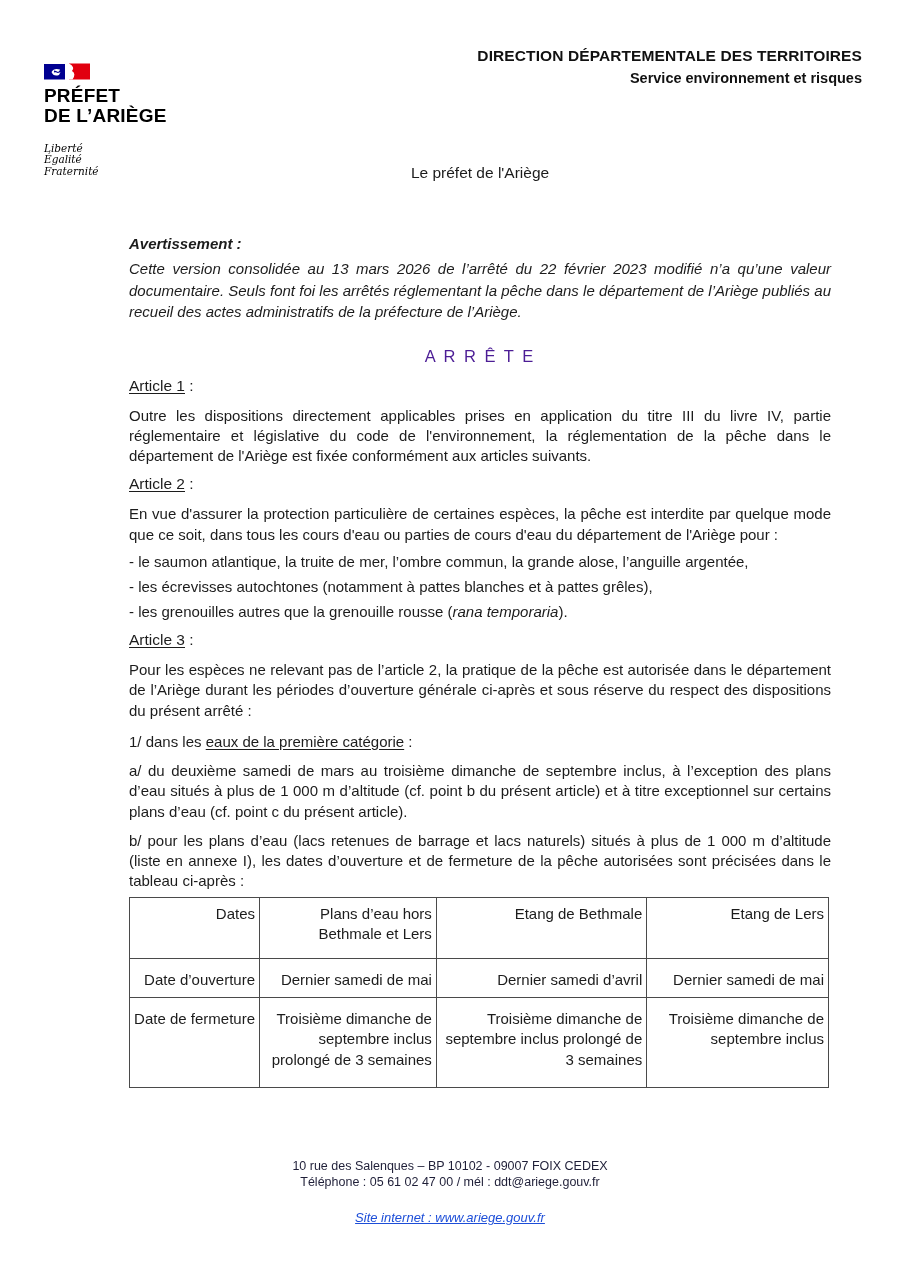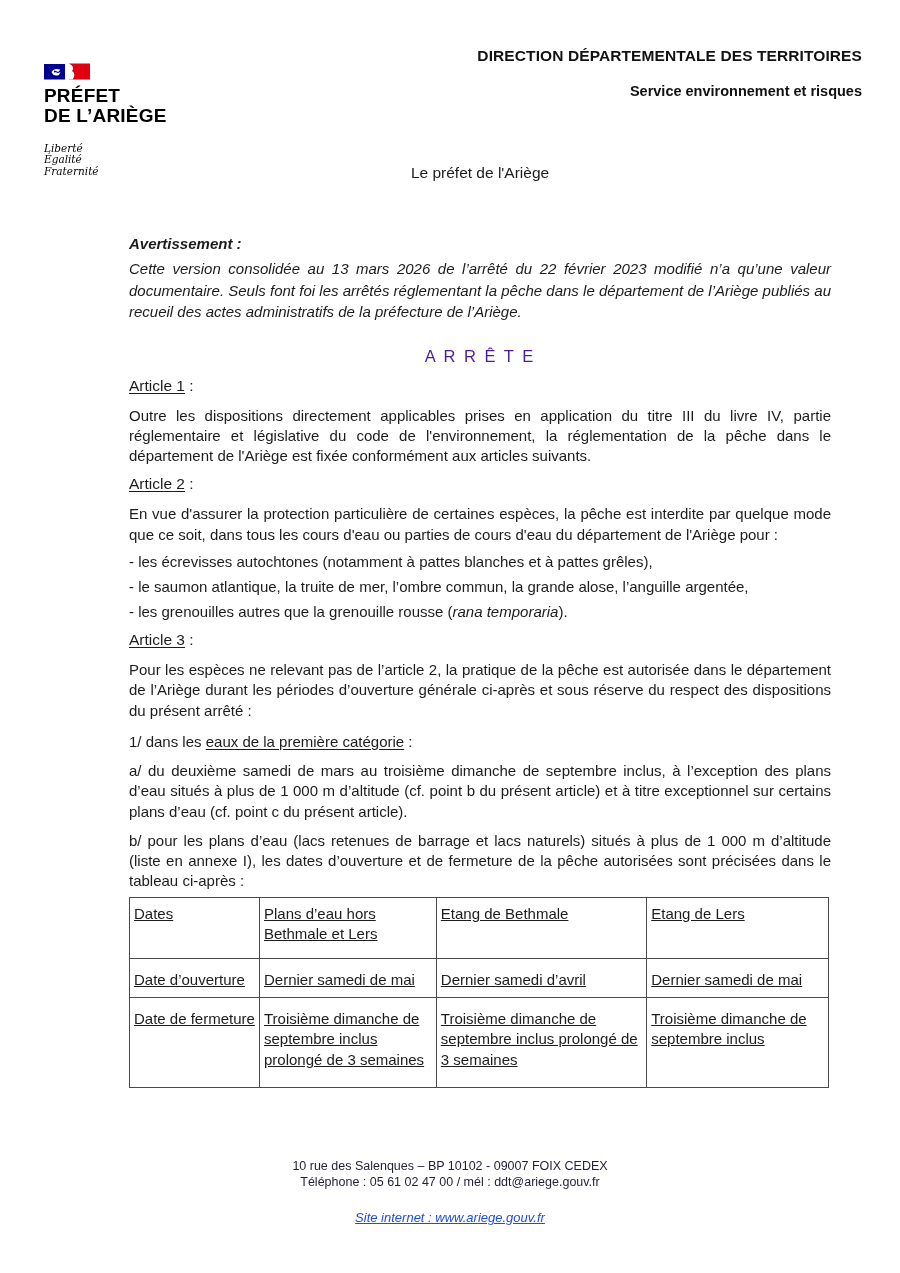--- a/index.html
+++ b/index.html
@@ -44,21 +44,21 @@
   .motto div { margin-bottom: 1px; }
 
   .direction-block {
     position: absolute;
     right: 38px;
     top: 47px;
     text-align: right;
     color: #111111;
   }
   .direction-title { font-weight: bold; font-size: 15.5px; letter-spacing: 0.1px; }
-  .service-subtitle { font-weight: bold; font-size: 14.5px; margin-top: 18px; }
+  .service-subtitle { font-weight: bold; font-size: 14.5px; margin-top: 5px; }
 
   
   .content {
     position: absolute;
     left: 129px;
     top: 163px;
     width: 702px;
     font-size: 15px;
     line-height: 1.35;
   }
@@ -107,25 +107,24 @@
   
   table.dates {
     margin-top: 5px;
     width: 700px;
     border-collapse: collapse;
     table-layout: fixed;
     font-size: 15px;
   }
   table.dates td {
     border: 1px solid #4a4a4a;
-    text-align: left;
+    text-align: right;
     vertical-align: top;
     padding: 11px 4px 6px;
     line-height: 1.36;
-    text-decoration: underline;
   }
   table.dates tr.hdr td { padding-top: 6px; padding-bottom: 14px; }
   table.dates tr.row3 td { padding-bottom: 10px; height: 90px; }
   col.c1 { width: 18.6%; }
   col.c2 { width: 25.3%; }
   col.c3 { width: 30.1%; }
   col.c4 { width: 26.0%; }
 
   
   .footer {
@@ -191,22 +190,22 @@
     </div>
 
     <div class="decree-heading">A R R Ê T E</div>
 
     <div class="article-heading"><span class="u">Article 1</span><span> :</span></div>
     <p class="body">Outre les dispositions directement applicables prises en application du titre III du livre IV, partie réglementaire et législative du code de l'environnement, la réglementation de la pêche dans le département de l'Ariège est fixée conformément aux articles suivants.</p>
 
     <div class="article-heading"><span class="u">Article 2</span><span> :</span></div>
     <p class="body">En vue d'assurer la protection particulière de certaines espèces, la pêche est interdite par quelque mode que ce soit, dans tous les cours d'eau ou parties de cours d'eau du département de l'Ariège pour :</p>
     <ul class="bullets">
+      <li>- le saumon atlantique, la truite de mer, l’ombre commun, la grande alose, l’anguille argentée,</li>
       <li>- les écrevisses autochtones (notamment à pattes blanches et à pattes grêles),</li>
-      <li>- le saumon atlantique, la truite de mer, l’ombre commun, la grande alose, l’anguille argentée,</li>
       <li><span>- les grenouilles autres que la grenouille rousse (</span><span class="it">rana temporaria</span><span>).</span></li>
     </ul>
 
     <div class="article-heading"><span class="u">Article 3</span><span> :</span></div>
     <p class="body">Pour les espèces ne relevant pas de l’article 2, la pratique de la pêche est autorisée dans le département de l’Ariège durant les périodes d’ouverture générale ci-après et sous réserve du respect des dispositions du présent arrêté :</p>
     <p class="cat1-line"><span>1/ dans les </span><span class="u">eaux de la première catégorie</span><span> :</span></p>
     <p class="body">a/ du deuxième samedi de mars au troisième dimanche de septembre inclus, à l’exception des plans d’eau situés à plus de 1 000 m d’altitude (cf. point b du présent article) et à titre exceptionnel sur certains plans d’eau (cf. point c du présent article).</p>
     <p class="body">b/ pour les plans d’eau (lacs retenues de barrage et lacs naturels)  situés à plus de 1 000 m d’altitude (liste en annexe I), les dates d’ouverture et de fermeture de la pêche autorisées sont précisées dans le tableau ci-après :</p>
 
     <table class="dates">

